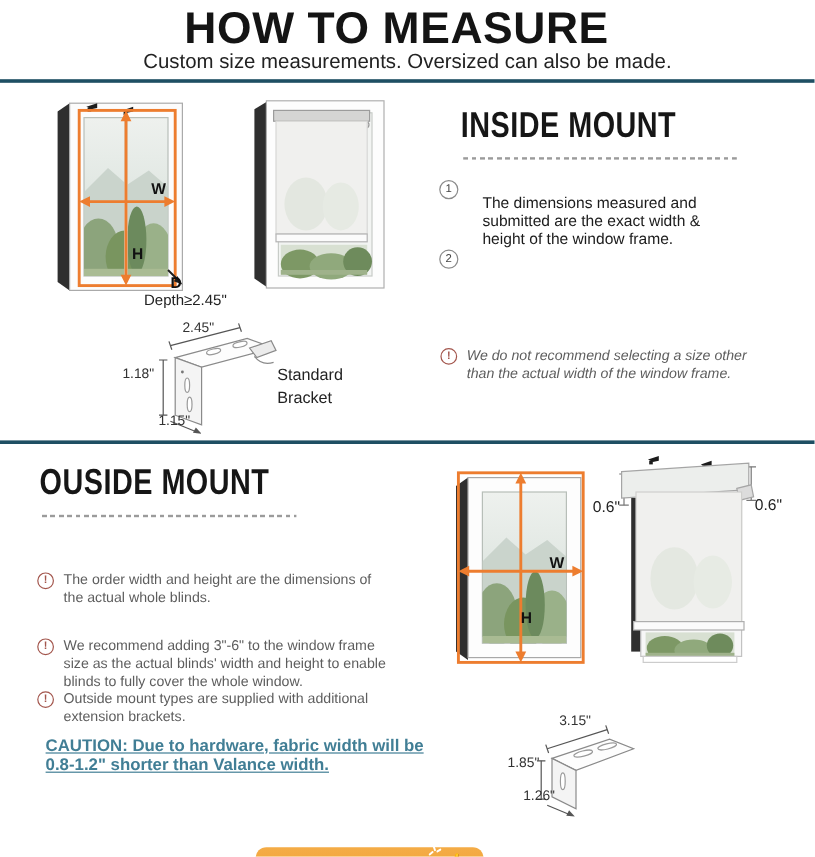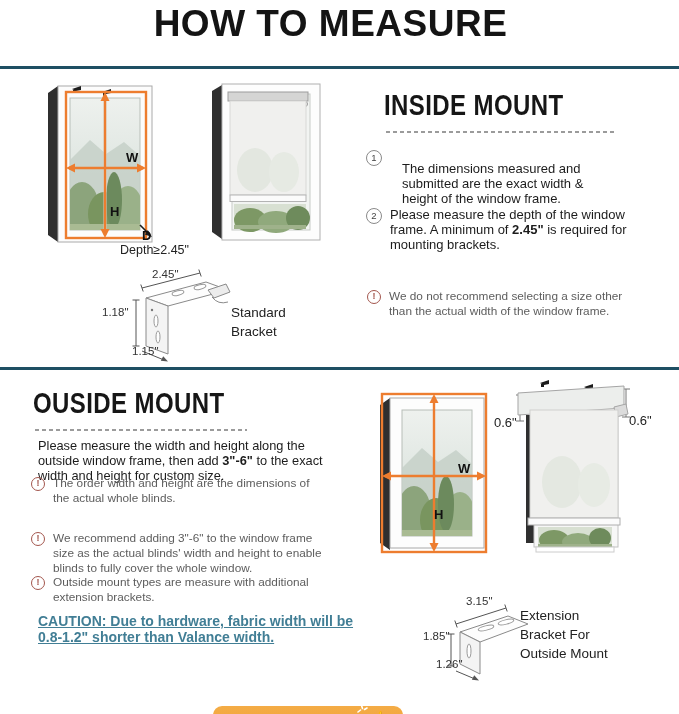--- a/index.html
+++ b/index.html
@@ -29,20 +29,21 @@
        background:linear-gradient(#F4AC46,#F0A034);color:#fff;font-family:"Liberation Sans",sans-serif;
        font-size:22px;font-weight:bold;letter-spacing:.5px;}
   .hand{display:inline-block;font-size:22px;transform:rotate(14deg);line-height:1;position:relative;top:-1px;}
 </style>
 </head>
 <body>
 
 <div class="canvas">
 
   <div class="abs h1" style="top:3px;left:0;">HOW TO MEASURE</div>
+  <div class="abs sub" style="top:42px;left:0;">Custom size measurements. Oversized can also be made.</div>
   <div class="abs divider" style="top:66px;left:0;"></div>
 
   <svg class="abs" style="left:46px;top:82px;" width="112" height="168" viewBox="0 0 112 168">
     <defs>
       <linearGradient id="gA" x1="0" y1="0" x2="0" y2="1">
         <stop offset="0" stop-color="#eef1ee"></stop>
           <stop offset="0.5" stop-color="#e0e7e2"></stop>
           <stop offset="1" stop-color="#cfdacd"></stop>
       </linearGradient>
       <clipPath id="cA">
@@ -137,54 +138,48 @@
 
   <div class="abs step" style="left:366px;top:150px;width:300px;">
     <span class="step-num">1</span>
     <p class="txt" style="margin:12px;"><span>The dimensions measured and
 submitted are the exact width &amp;
 height of the window frame.</span><b></b><span></span></p>
   </div>
 
   <div class="abs step" style="left:366px;top:208px;width:305px;">
     <span class="step-num">2</span>
-    <p class="txt" style="margin:0;"><span>Please measure the depth of the window
-frame. A minimum of </span><b>2.45"</b><span> is required for
-mounting brackets.</span></p>
   </div>
 
   <div class="abs note" style="left:367px;top:289px;width:300px;">
     <span class="note-ico"></span>
-    <p class="txt" style="margin:0;">We do not recommend selecting a size other
+    <p class="txt" style="margin:0;font-style:italic;">We do not recommend selecting a size other
 than the actual width of the window frame.</p>
   </div>
 
   <div class="abs divider" style="top:367px;left:0;"></div>
 
   <div class="abs h2" style="left:33px;top:386px;">OUSIDE MOUNT</div>
   <div class="abs dash" style="left:35px;top:429px;width:212px;"></div>
 
-  <p class="abs txt" style="left:38px;top:438px;width:330px;margin:0;font-size:12.8px;line-height:15px;color:#1c1c1c;"><span>Please measure the width and height along the
-outside window frame, then add </span><b>3"-6"</b><span> to the exact
-width and height for custom size.</span></p>
 
   <div class="abs note" style="left:31px;top:476px;width:320px;">
     <span class="note-ico"></span>
     <p class="txt" style="margin:0;">The order width and height are the dimensions of
 the actual whole blinds.</p>
   </div>
   <div class="abs note" style="left:31px;top:531px;width:320px;">
     <span class="note-ico"></span>
     <p class="txt" style="margin:0;">We recommend adding 3"-6" to the window frame
 size as the actual blinds' width and height to enable
 blinds to fully cover the whole window.</p>
   </div>
   <div class="abs note" style="left:31px;top:575px;width:320px;">
     <span class="note-ico"></span>
-    <p class="txt" style="margin:0;">Outside mount types are measure with additional
+    <p class="txt" style="margin:0;">Outside mount types are supplied with additional
 extension brackets.</p>
   </div>
 
   <p class="abs txt caution" style="left:38px;top:614px;width:330px;margin:0;text-decoration:underline;">CAUTION: Due to hardware, fabric width will be
 0.8-1.2" shorter than Valance width.</p>
 
   <svg class="abs" style="left:376px;top:392px;" width="115" height="165" viewBox="0 0 115 165">
     <defs>
       <linearGradient id="gC" x1="0" y1="0" x2="0" y2="1">
         <stop offset="0" stop-color="#eef1ee"></stop>
@@ -267,23 +262,20 @@
     <ellipse cx="25" cy="53" rx="2" ry="7" fill="#fff" stroke="#9a9a9a"></ellipse>
     <line x1="7" y1="36" x2="7" y2="68" stroke="#555"></line>
     <line x1="3.5" y1="36" x2="10.5" y2="36" stroke="#555"></line>
     <line x1="3.5" y1="68" x2="10.5" y2="68" stroke="#555"></line>
     <line x1="12" y1="73" x2="31" y2="81" stroke="#555"></line>
     <polygon points="35,82.5 27.9,81.8 30.2,77.3" fill="#555"></polygon>
   </svg>
   <span class="abs dim" style="left:466px;top:595px;">3.15"</span>
   <span class="abs dim" style="left:423px;top:630px;">1.85"</span>
   <span class="abs dim" style="left:436px;top:658px;">1.26"</span>
-  <span class="abs lbl txt" style="left:520px;top:606px;">Extension
-Bracket For
-Outside Mount</span>
 
   <button class="abs cta" style="left:213px;top:706px;">
     <span>Personalize</span>
     <span style="position:relative;display:inline-block;">
       <svg width="11" height="11" viewBox="0 0 11 11" style="position:absolute;left:-4px;top:-7px;">
         <g stroke="#fff" stroke-width="1.6" stroke-linecap="round">
           <line x1="1" y1="8" x2="3.5" y2="6"></line>
             <line x1="4.5" y1="1.5" x2="5.5" y2="4.5"></line>
             <line x1="10" y1="4" x2="7.5" y2="5.5"></line>
         </g>

